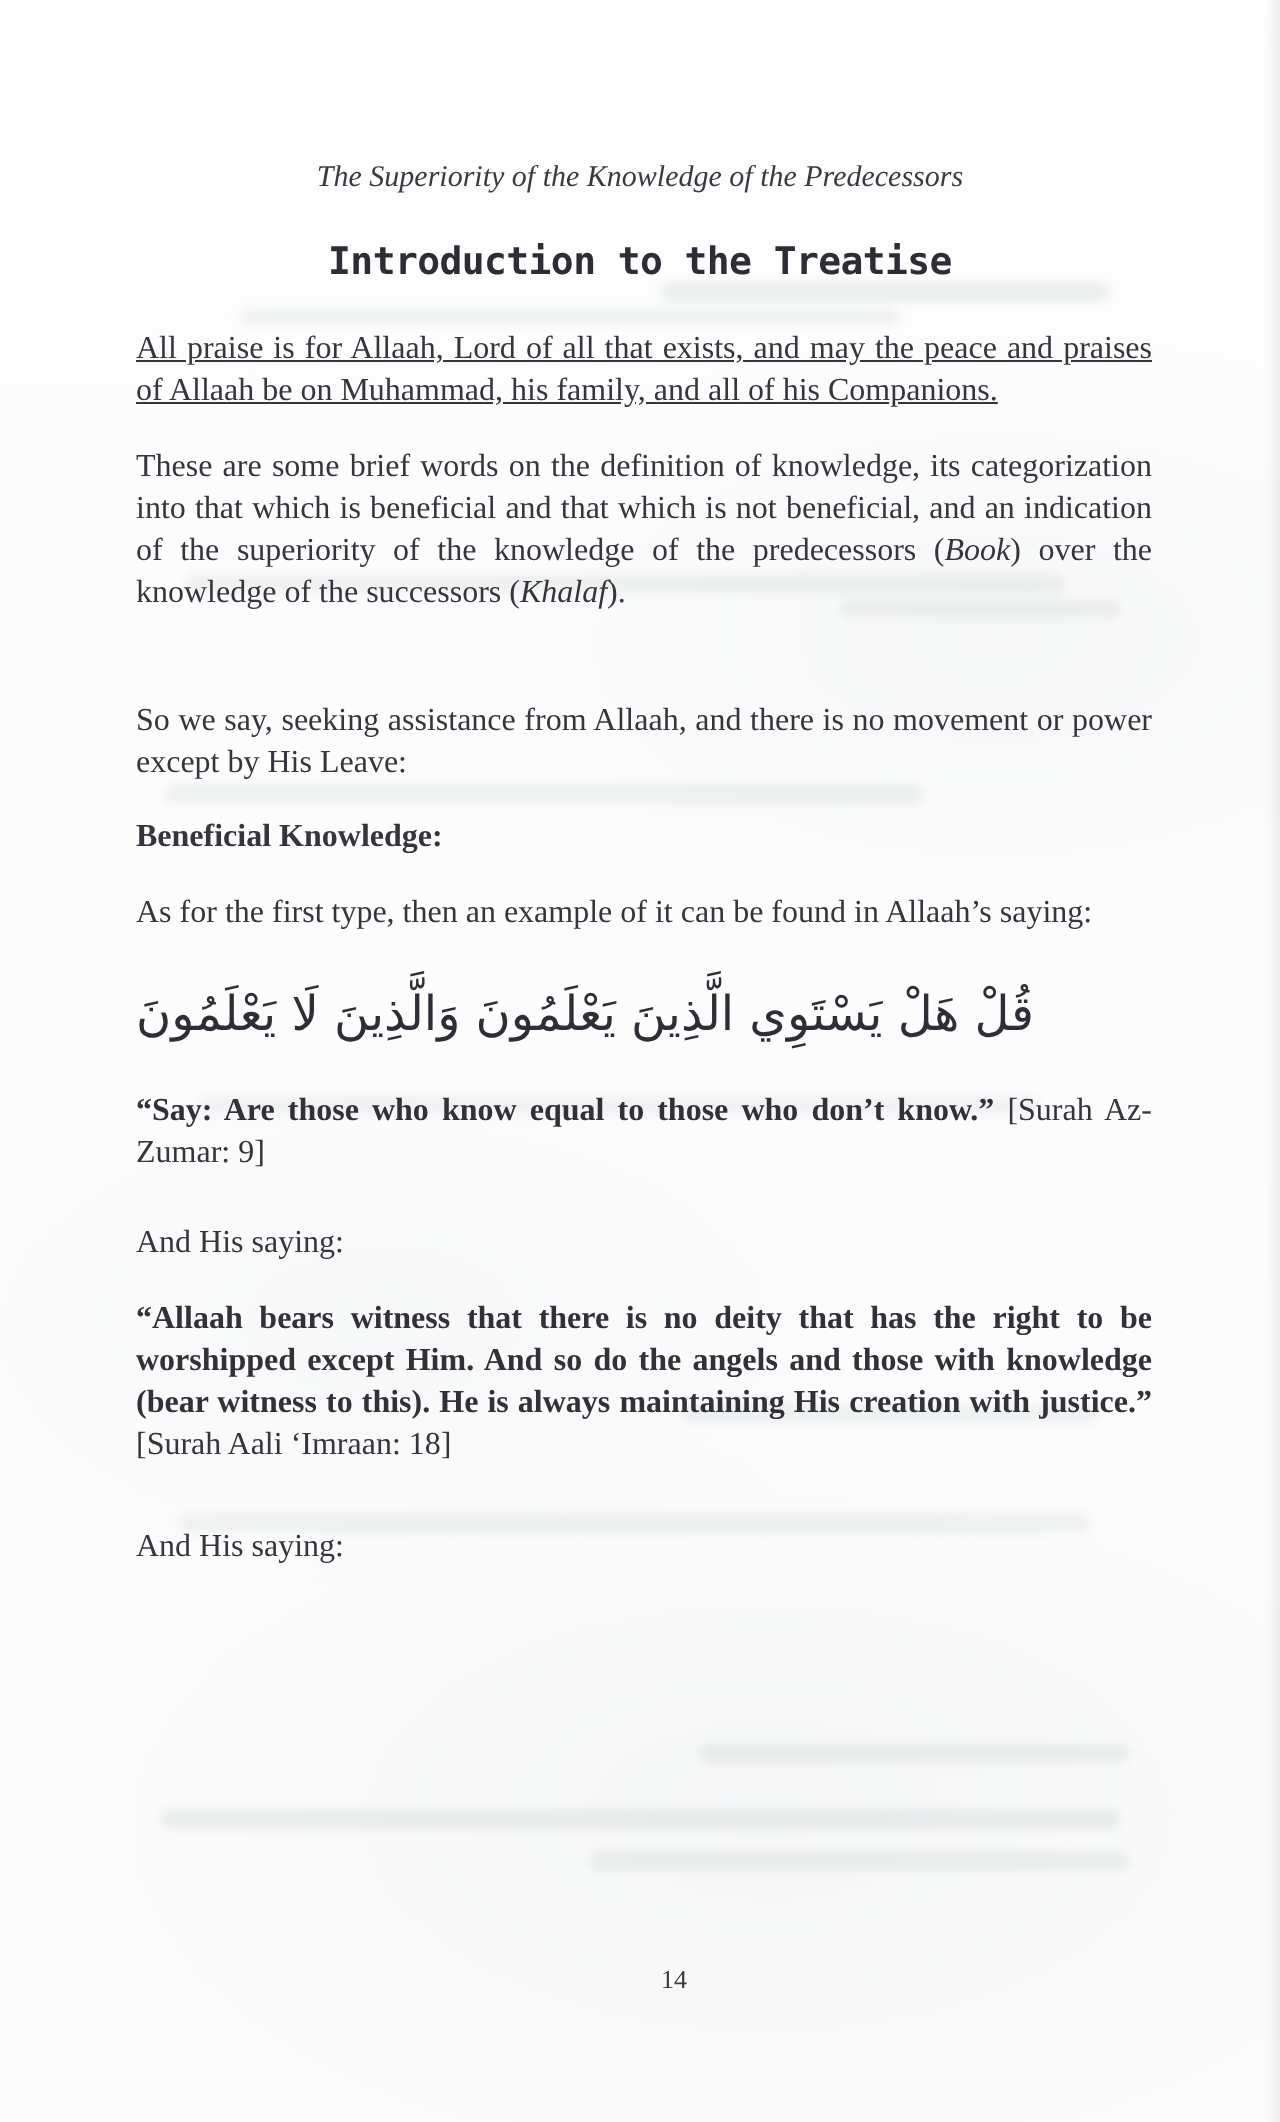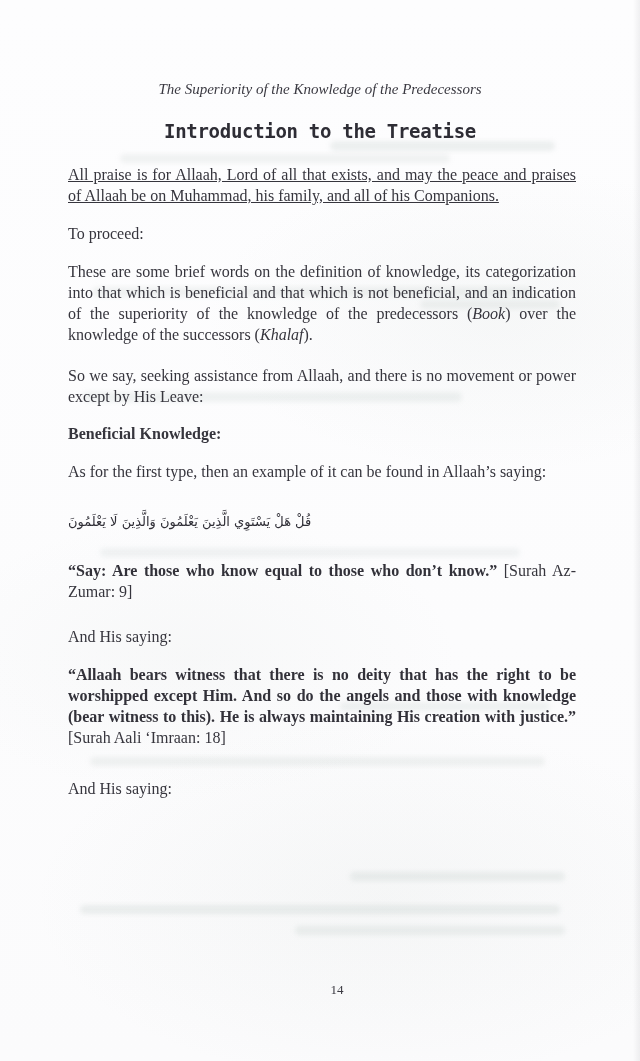--- a/index.html
+++ b/index.html
@@ -44,34 +44,34 @@
   .content{
     position:relative; z-index:2;
     margin:0 64px 0 68px;
     font-size:16px; line-height:21px;
   }
   .content p{ margin:23px 0 0; text-align:justify; text-align-last:left; }
   .content p.p1{ margin-top:28px; }
   .content p.p2{ margin-top:21px;text-decoration:underline; }
   .content p.p3{ margin-top:17px; }
   .content p.p4{ margin-top:17px; }
-  .content p.p5{ margin-top:20px; }
+  .content p.p5{ margin-top:43px; }
   .content p.subhead{ margin-top:16px; font-weight:bold; }
   .content p.p6{ margin-top:0; }
   .content p.p7{ margin-top:17px; }
   .content p.quote1{ margin-top:21px; }
   .content p.p8{ margin-top:24px; }
   .content p.quote2{ margin-top:17px; }
   .content p.p9{ margin-top:30px; }
   .quote b{ font-weight:bold; color:#323139; }
   .arabic{
     margin:14px 0 0;
     text-align:center; direction:rtl;
     font-family:"DejaVu Sans", sans-serif;
-    font-size:13px; line-height:34px;
+    font-size:24px; line-height:34px;
     color:#2f2e36;
     text-align-last:center;
   }
   .arabic.a2{ margin-top:18px; }
   .pagenum{
     position:absolute; left:0; top:982px; width:674px;
     text-align:center;
     font-size:13px; line-height:16px;
     color:#3b3a42;
   }
@@ -109,21 +109,20 @@
 
   <p class="running-header">The Superiority of the Knowledge of the Predecessors</p>
 
   <h1 class="chapter-title">Introduction to the Treatise</h1>
 
   <div class="content">
 
 
     <p class="p2">All praise is for Allaah, Lord of all that exists, and may the peace and praises of Allaah be on Muhammad, his family, and all of his Companions.</p>
 
-    <p class="p3">To proceed:</p>
 
     <p class="p4"><span>These are some brief words on the definition of knowledge, its categorization into that which is beneficial and that which is not beneficial, and an indication of the superiority of the knowledge of the predecessors (</span><i>Book</i><span>) over the knowledge of the successors (</span><i>Khalaf</i><span>).</span></p>
 
     <p class="p5">So we say, seeking assistance from Allaah, and there is no movement or power except by His Leave:</p>
 
     <p class="subhead">Beneficial Knowledge:</p>
 
 
     <p class="p7">As for the first type, then an example of it can be found in Allaah’s saying:</p>
 

